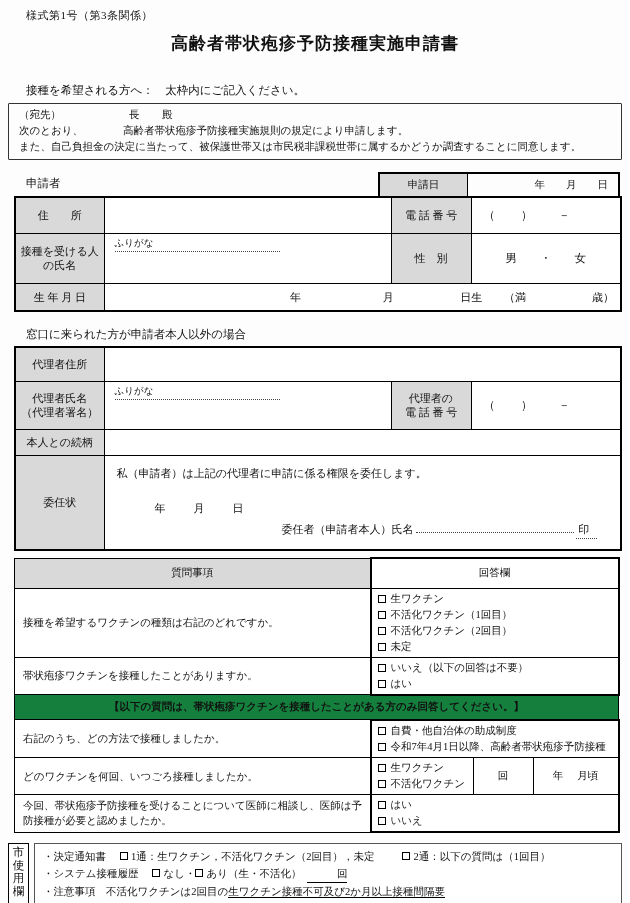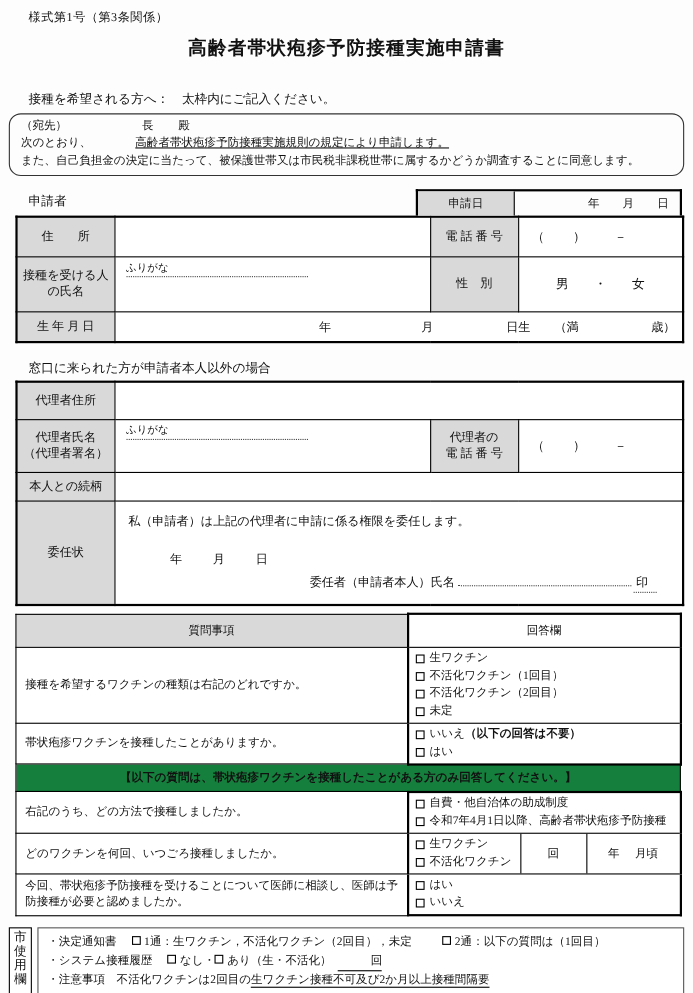--- a/index.html
+++ b/index.html
@@ -7,25 +7,25 @@
   .page {
     position:relative; width:630px; height:903px; margin:0 auto;
     background:#fdfdfd; color:#111;
     font-family:"Liberation Serif","DejaVu Serif",serif;
     font-size:11px; overflow:hidden;
   }
   .form-number { padding-top:8px; margin-left:26px; font-size:11px; letter-spacing:.5px; }
   .doc-title { text-align:center; margin-top:9px; font-size:17px; font-weight:bold; letter-spacing:1px; }
   .instruction { margin-left:26px; margin-top:28px; font-size:11.5px; }
   .notice-box {
-    margin:5px 8px 0 8px; border:1.5px solid #333; border-radius:11px;
+    margin:5px 8px 0 8px; border:1.5px solid #333; border-radius:1px;
     padding:3px 10px 4px 10px; font-size:10.5px; line-height:16px;
   }
   .nb-gap1 { display:inline-block; margin-left:68px; letter-spacing:6px; }
-  .nb-gap2 { display:inline-block; margin-left:40px;text-decoration:underline; }
+  .nb-gap2 { display:inline-block; margin-left:40px; }
 
   
   .applicant-header { position:relative; margin-top:12px; height:24px; }
   .section-label { margin-left:26px; font-size:11.5px; line-height:22px; display:inline-block; }
   .appdate-table {
     position:absolute; right:10px; top:0; width:242px; height:24px;
     border:2px solid #000; border-bottom:none; border-collapse:collapse; display:flex;
   }
   .appdate-label { width:88px; background:#d9d9d9; border-right:1px solid #000;
     display:flex; align-items:center; justify-content:center; font-size:10.5px; }
@@ -226,21 +226,21 @@
               <span>未定</span>
             </div>
       </td>
     </tr>
     <tr style="height:35px">
       <td class="qcell">帯状疱疹ワクチンを接種したことがありますか。</td>
       <td class="acell thick-bottom">
         <div class="opt">
               <span class="cb"></span>
               <span>いいえ</span>
-              <span style="font-weight:bold">（以下の回答は不要）</span>
+              <span style="font-weight:normal">（以下の回答は不要）</span>
             </div>
         <div class="opt">
               <span class="cb"></span>
               <span>はい</span>
             </div>
       </td>
     </tr>
     <tr>
       <td class="section-note" colspan="2">【以下の質問は、帯状疱疹ワクチンを接種したことがある方のみ回答してください。】</td>
     </tr>

